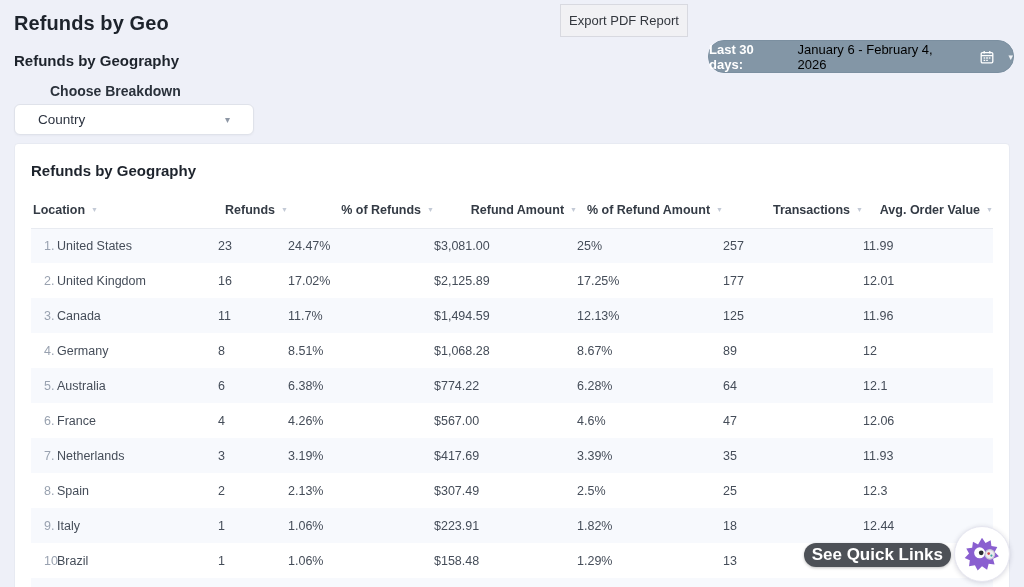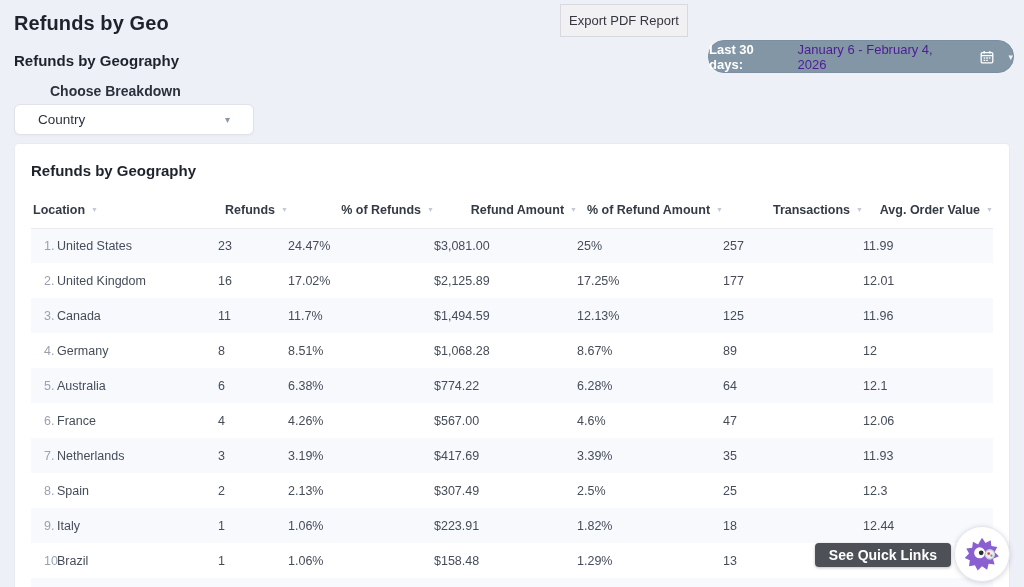--- a/index.html
+++ b/index.html
@@ -22,21 +22,21 @@
     font-size:13px; color:#33373e; text-align:center; line-height:31px;
     cursor:pointer;
   }
   .date-btn {
     position:absolute; left:708px; top:4px; width:306px; height:33px;
     background:#8396a6; border:1px solid #7b8fa0; border-radius:16px;
     display:flex; align-items:center; justify-content:center; gap:11px;
     font-size:13px; color:#fff; cursor:pointer;margin-top:36px;
   }
   .date-btn .prefix { font-weight:700; }
-  .date-btn .range { color:#4c1d95; font-weight:400; }
+  .date-btn .range { color:#000000; font-weight:400; }
   .date-btn .cal { margin-left:14px; display:inline-flex; }
   .date-btn .caret { font-size:9px; color:#f0f3f6; margin-left:3px; }
 
   
   .sub-title {
     position:absolute; left:14px; top:52px;
     font-size:15px; font-weight:700; color:#1d232c;
   }
   .breakdown-label {
     position:absolute; left:14px; top:83px;
@@ -79,22 +79,22 @@
 
   td { height:35px; font-size:12.5px; color:#454d59; vertical-align:middle; white-space:nowrap; }
   td.rank { color:#99a2b0; padding-left:13px; }
   td.num  { text-align:left; padding-right:26px; }
   td.num.last { padding-right:24px; }
   tbody tr:nth-child(odd) { background:#f7f9fd; }
 
   
   .ql-tooltip {
     position:absolute; right:73px; bottom:20px; height:24px;
-    background:#4d5157; color:#fff; border-radius:4px;
-    font-size:14px; font-weight:600; line-height:24px; padding:0 14px;
+    background:#4d5157; color:#fff; border-radius:12px;
+    font-size:17px; font-weight:600; line-height:24px; padding:0 8px;
     box-shadow:0 1px 3px rgba(0,0,0,.25); z-index:6;
   }
   .ql-badge {
     position:absolute; right:14px; bottom:5px; width:56px; height:56px;
     background:#fff; border:1px solid #e6e6f0; border-radius:50%;
     box-shadow:0 1px 5px rgba(40,40,70,.18); z-index:5; cursor:pointer;
     display:flex; align-items:center; justify-content:center;
   }
 </style>
 </head>

